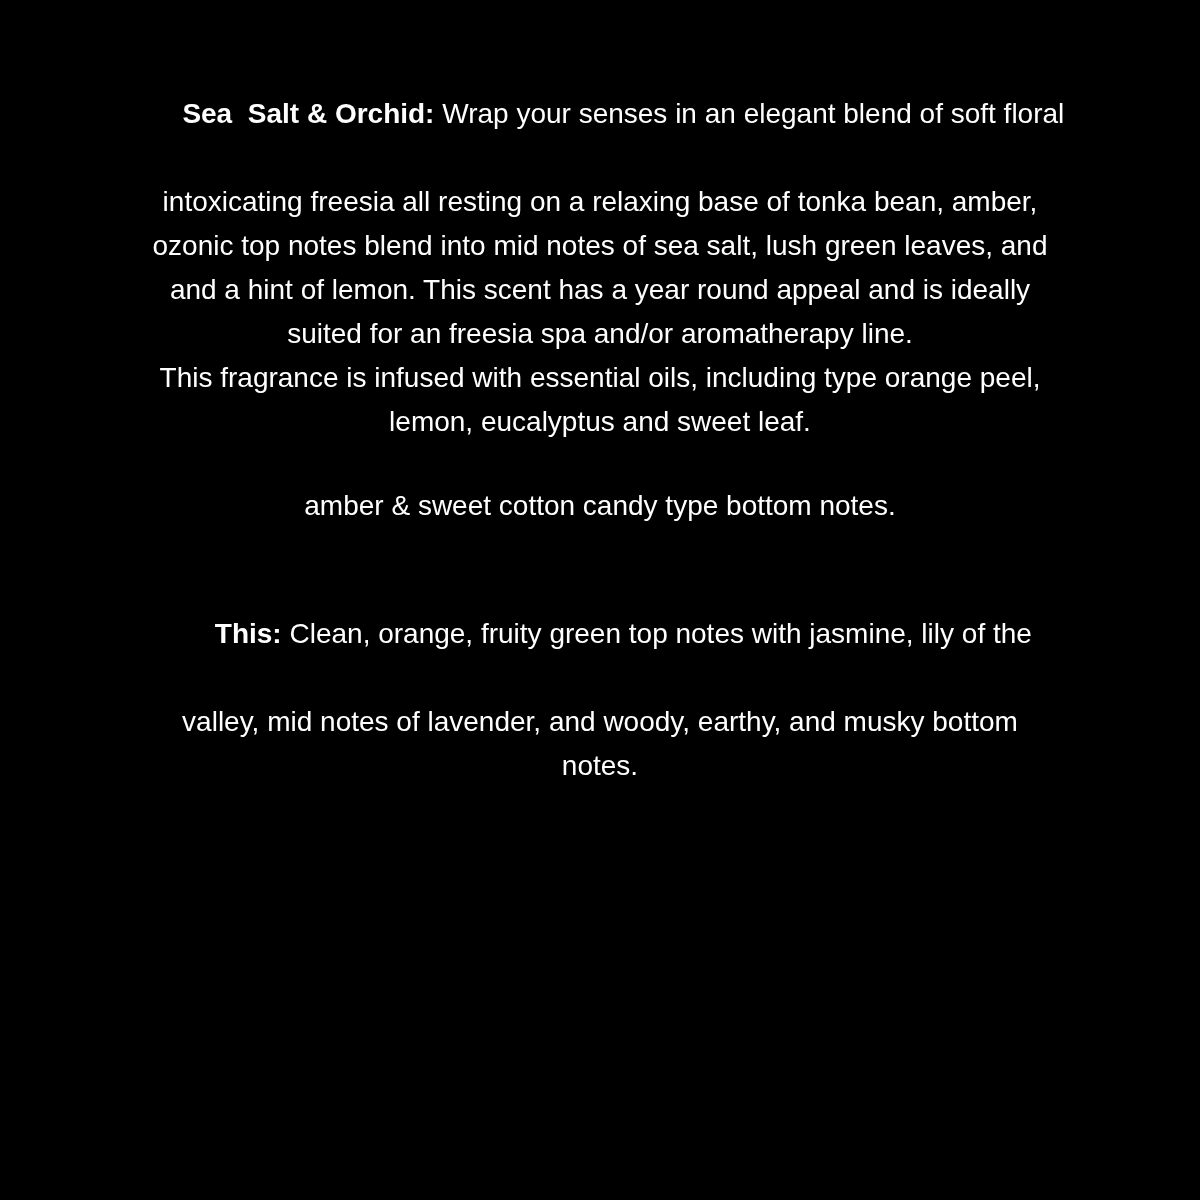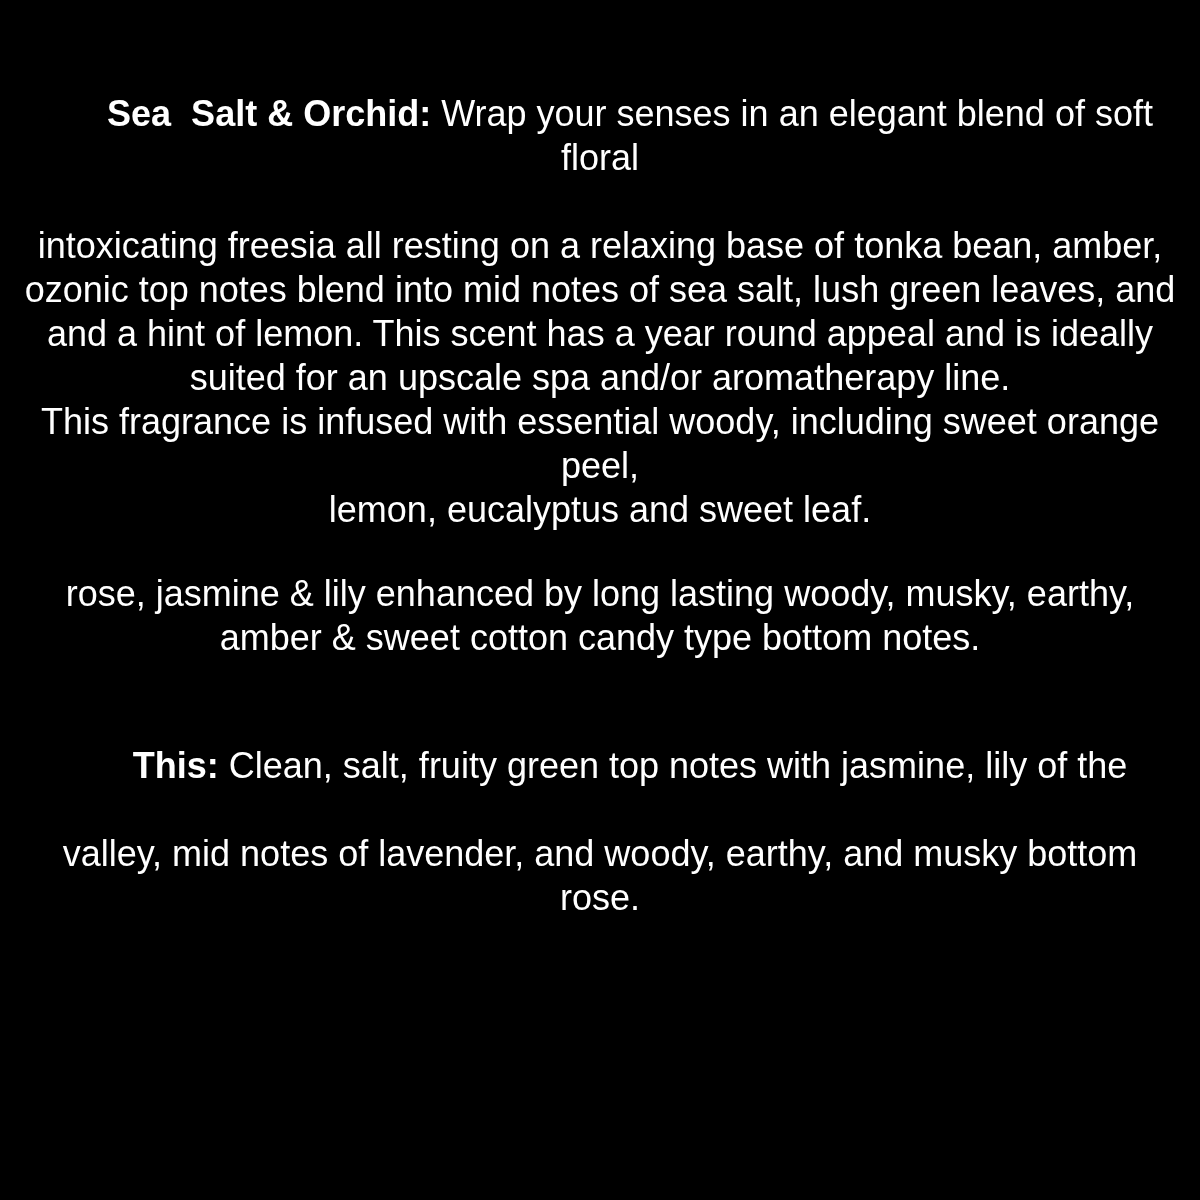--- a/index.html
+++ b/index.html
@@ -12,21 +12,21 @@
     background: #000000;
     overflow: hidden;
   }
   .panel {
     box-sizing: border-box;
     width: 1200px;
     height: 1200px;
     padding: 48px 18px 0 18px;
     color: #ffffff;
     font-family: "Liberation Sans", sans-serif;
-    font-size: 36px;
+    font-size: 28px;
     line-height: 44px;
     text-align: center;
   }
   .section {
     margin: 0 0 40px 0;
   }
   .line {
     white-space: pre-wrap; 
   }
   .lead {
@@ -38,31 +38,30 @@
 
 <div class="panel">
 
   <div class="section">
     <div class="line">
       <span class="lead">Sea  Salt &amp; Orchid:</span><span> Wrap your senses in an elegant blend of soft floral</span>
     </div>
     <div class="line">intoxicating freesia all resting on a relaxing base of tonka bean, amber,</div>
     <div class="line">ozonic top notes blend into mid notes of sea salt, lush green leaves, and</div>
     <div class="line">and a hint of lemon. This scent has a year round appeal and is ideally</div>
-    <div class="line">suited for an upscale spa and/or aromatherapy line.</div>
-    <div class="line">This fragrance is infused with essential woody, including sweet orange peel,</div>
+    <div class="line">suited for an freesia spa and/or aromatherapy line.</div>
+    <div class="line">This fragrance is infused with essential oils, including type orange peel,</div>
     <div class="line">lemon, eucalyptus and sweet leaf.</div>
   </div>
 
   <div class="section">
-    <div class="line">rose, jasmine &amp; lily enhanced by long lasting woody, musky, earthy,</div>
     <div class="line">amber &amp; sweet cotton candy type bottom notes.</div>
   </div>
 
   <div class="section">
     <div class="line">
-      <span class="lead">This:</span><span> Clean, salt, fruity green top notes with jasmine, lily of the</span>
+      <span class="lead">This:</span><span> Clean, orange, fruity green top notes with jasmine, lily of the</span>
     </div>
     <div class="line">valley, mid notes of lavender, and woody, earthy, and musky bottom</div>
-    <div class="line">rose.</div>
+    <div class="line">notes.</div>
   </div>
 
 </div>
 
 </body></html>

